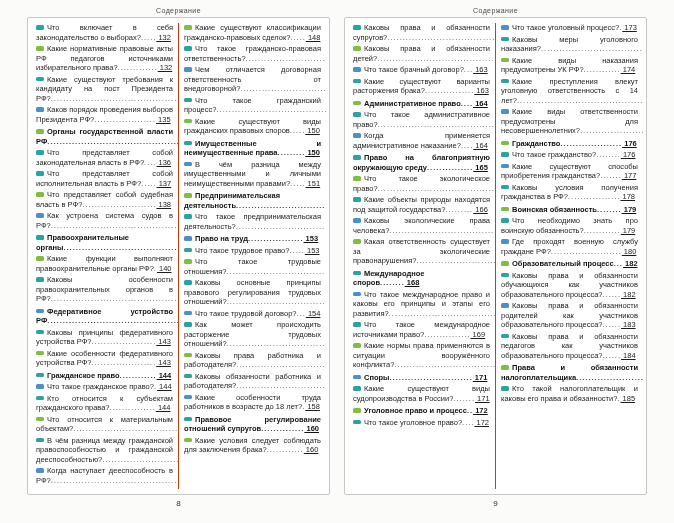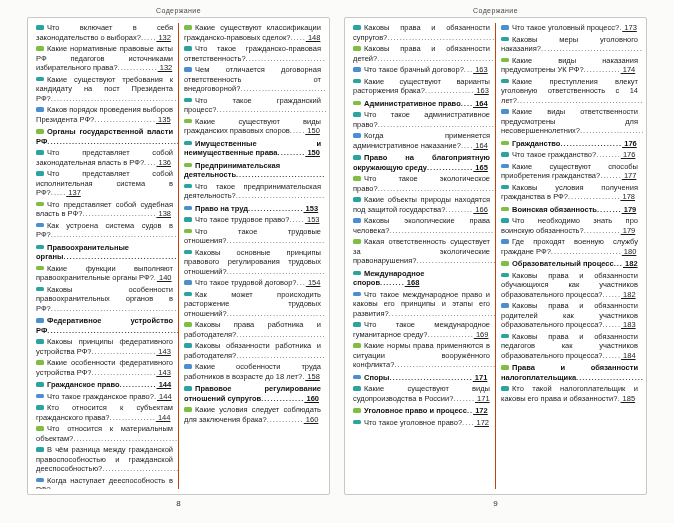--- a/index.html
+++ b/index.html
@@ -80,21 +80,21 @@
   <div class="page">
     <div class="running-head">Содержание</div>
     <div class="frame">
       <div class="col">
           <div class="entry"><span class="marker" style="background: rgb(43, 163, 160);"></span><span class="txt">Что включает в себя законодательство о выборах?</span><span class="dots">.....</span><span class="pg">&nbsp;132</span></div>
           <div class="entry"><span class="marker" style="background: rgb(127, 190, 66);"></span><span class="txt">Какие нормативные правовые акты РФ педагогов источниками избирательного права?</span><span class="dots">.............</span><span class="pg">&nbsp;132</span></div>
           <div class="entry"><span class="marker" style="background: rgb(43, 163, 160);"></span><span class="txt">Какие существуют требования к кандидату на пост Президента РФ?</span><span class="dots">...........................................................................................................................................................................................................................................................................................................</span></div>
           <div class="entry"><span class="marker" style="background: rgb(76, 143, 208);"></span><span class="txt">Каков порядок проведения выборов Президента РФ?</span><span class="dots">....................</span><span class="pg">&nbsp;135</span></div>
           <div class="entry heading"><span class="marker" style="background: rgb(127, 190, 66);"></span><span class="txt">Органы государственной власти РФ</span><span class="dots">...........................................................................................................................................................................................................................................................................................................</span></div>
           <div class="entry"><span class="marker" style="background: rgb(43, 163, 160);"></span><span class="txt">Что представляет собой законодательная власть в РФ?</span><span class="dots">....</span><span class="pg">&nbsp;136</span></div>
-          <div class="entry"><span class="marker" style="background: rgb(43, 163, 160);"></span><span class="txt">Что представляет собой исполнительная система в РФ?</span><span class="dots">.....</span><span class="pg">&nbsp;137</span></div>
+          <div class="entry"><span class="marker" style="background: rgb(43, 163, 160);"></span><span class="txt">Что представляет собой исполнительная власть в РФ?</span><span class="dots">.....</span><span class="pg">&nbsp;137</span></div>
           <div class="entry"><span class="marker" style="background: rgb(127, 190, 66);"></span><span class="txt">Что представляет собой судебная власть в РФ?</span><span class="dots">........................</span><span class="pg">&nbsp;138</span></div>
           <div class="entry"><span class="marker" style="background: rgb(76, 143, 208);"></span><span class="txt">Как устроена система судов в РФ?</span><span class="dots">...........................................................................................................................................................................................................................................................................................................</span></div>
           <div class="entry heading"><span class="marker" style="background: rgb(43, 163, 160);"></span><span class="txt">Правоохранительные органы</span><span class="dots">...........................................................................................................................................................................................................................................................................................................</span></div>
           <div class="entry"><span class="marker" style="background: rgb(127, 190, 66);"></span><span class="txt">Какие функции выполняют правоохранительные органы РФ?</span><span class="dots">.</span><span class="pg">&nbsp;140</span></div>
           <div class="entry"><span class="marker" style="background: rgb(43, 163, 160);"></span><span class="txt">Каковы особенности правоохранительных органов в РФ?</span><span class="dots">...........................................................................................................................................................................................................................................................................................................</span></div>
           <div class="entry heading"><span class="marker" style="background: rgb(76, 143, 208);"></span><span class="txt">Федеративное устройство РФ</span><span class="dots">...........................................................................................................................................................................................................................................................................................................</span></div>
           <div class="entry"><span class="marker" style="background: rgb(43, 163, 160);"></span><span class="txt">Каковы принципы федеративного устройства РФ?</span><span class="dots">.....................</span><span class="pg">&nbsp;143</span></div>
           <div class="entry"><span class="marker" style="background: rgb(127, 190, 66);"></span><span class="txt">Какие особенности федеративного устройства РФ?</span><span class="dots">.....................</span><span class="pg">&nbsp;143</span></div>
           <div class="entry heading"><span class="marker" style="background: rgb(43, 163, 160);"></span><span class="txt">Гражданское право</span><span class="dots">............</span><span class="pg">&nbsp;144</span></div>
           <div class="entry"><span class="marker" style="background: rgb(76, 143, 208);"></span><span class="txt">Что такое гражданское право?</span><span class="dots">.</span><span class="pg">&nbsp;144</span></div>
@@ -104,20 +104,21 @@
           <div class="entry"><span class="marker" style="background: rgb(76, 143, 208);"></span><span class="txt">Когда наступает дееспособность в РФ?</span><span class="dots">...........................................................................................................................................................................................................................................................................................................</span></div>
           <div class="entry"><span class="txt">Что такое гражданско-правовые сделки?</span></div>
         </div>
       <div class="col">
           <div class="entry"><span class="marker" style="background: rgb(127, 190, 66);"></span><span class="txt">Какие существуют классификации гражданско-правовых сделок?</span><span class="dots">.....</span><span class="pg">&nbsp;148</span></div>
           <div class="entry"><span class="marker" style="background: rgb(43, 163, 160);"></span><span class="txt">Что такое гражданско-правовая ответственность?</span><span class="dots">...........................................................................................................................................................................................................................................................................................................</span></div>
           <div class="entry"><span class="marker" style="background: rgb(76, 143, 208);"></span><span class="txt">Чем отличается договорная ответственность от внедоговорной?</span><span class="dots">...........................................................................................................................................................................................................................................................................................................</span></div>
           <div class="entry"><span class="marker" style="background: rgb(43, 163, 160);"></span><span class="txt">Что такое гражданский процесс?</span><span class="dots">...........................................................................................................................................................................................................................................................................................................</span></div>
           <div class="entry"><span class="marker" style="background: rgb(127, 190, 66);"></span><span class="txt">Какие существуют виды гражданских правовых споров</span><span class="dots">.....</span><span class="pg">&nbsp;150</span></div>
           <div class="entry heading"><span class="marker" style="background: rgb(43, 163, 160);"></span><span class="txt">Имущественные и неимущественные права</span><span class="dots">.........</span><span class="pg">&nbsp;150</span></div>
+          <div class="entry"><span class="marker" style="background: rgb(76, 143, 208);"></span><span class="txt">В чём разница между имущественными и личными неимущественными правами?</span><span class="dots">.....</span><span class="pg">&nbsp;151</span></div>
           <div class="entry heading"><span class="marker" style="background: rgb(127, 190, 66);"></span><span class="txt">Предпринимательская деятельность</span><span class="dots">...........................................................................................................................................................................................................................................................................................................</span></div>
           <div class="entry"><span class="marker" style="background: rgb(43, 163, 160);"></span><span class="txt">Что такое предпринимательская деятельность?</span><span class="dots">...........................................................................................................................................................................................................................................................................................................</span></div>
           <div class="entry heading"><span class="marker" style="background: rgb(76, 143, 208);"></span><span class="txt">Право на труд</span><span class="dots">..................</span><span class="pg">&nbsp;153</span></div>
           <div class="entry"><span class="marker" style="background: rgb(43, 163, 160);"></span><span class="txt">Что такое трудовое право?</span><span class="dots">.....</span><span class="pg">&nbsp;153</span></div>
           <div class="entry"><span class="marker" style="background: rgb(127, 190, 66);"></span><span class="txt">Что такое трудовые отношения?</span><span class="dots">...........................................................................................................................................................................................................................................................................................................</span></div>
           <div class="entry"><span class="marker" style="background: rgb(43, 163, 160);"></span><span class="txt">Каковы основные принципы правового регулирования трудовых отношений?</span><span class="dots">...........................................................................................................................................................................................................................................................................................................</span></div>
           <div class="entry"><span class="marker" style="background: rgb(76, 143, 208);"></span><span class="txt">Что такое трудовой договор?</span><span class="dots">...</span><span class="pg">&nbsp;154</span></div>
           <div class="entry"><span class="marker" style="background: rgb(43, 163, 160);"></span><span class="txt">Как может происходить расторжение трудовых отношений?</span><span class="dots">...........................................................................................................................................................................................................................................................................................................</span></div>
           <div class="entry"><span class="marker" style="background: rgb(127, 190, 66);"></span><span class="txt">Каковы права работника и работодателя?</span><span class="dots">...........................................................................................................................................................................................................................................................................................................</span></div>
           <div class="entry"><span class="marker" style="background: rgb(43, 163, 160);"></span><span class="txt">Каковы обязанности работника и работодателя?</span><span class="dots">...........................................................................................................................................................................................................................................................................................................</span></div>
@@ -140,21 +141,21 @@
           <div class="entry heading"><span class="marker" style="background: rgb(127, 190, 66);"></span><span class="txt">Административное право</span><span class="dots">....</span><span class="pg">&nbsp;164</span></div>
           <div class="entry"><span class="marker" style="background: rgb(43, 163, 160);"></span><span class="txt">Что такое административное право?</span><span class="dots">...........................................................................................................................................................................................................................................................................................................</span></div>
           <div class="entry"><span class="marker" style="background: rgb(76, 143, 208);"></span><span class="txt">Когда применяется административное наказание?</span><span class="dots">....</span><span class="pg">&nbsp;164</span></div>
           <div class="entry heading"><span class="marker" style="background: rgb(43, 163, 160);"></span><span class="txt">Право на благоприятную окружающую среду</span><span class="dots">...............</span><span class="pg">&nbsp;165</span></div>
           <div class="entry"><span class="marker" style="background: rgb(127, 190, 66);"></span><span class="txt">Что такое экологическое право?</span><span class="dots">...........................................................................................................................................................................................................................................................................................................</span></div>
           <div class="entry"><span class="marker" style="background: rgb(43, 163, 160);"></span><span class="txt">Какие объекты природы находятся под защитой государства?</span><span class="dots">.........</span><span class="pg">&nbsp;166</span></div>
           <div class="entry"><span class="marker" style="background: rgb(76, 143, 208);"></span><span class="txt">Каковы экологические права человека?</span><span class="dots">...........................................................................................................................................................................................................................................................................................................</span></div>
           <div class="entry"><span class="marker" style="background: rgb(127, 190, 66);"></span><span class="txt">Какая ответственность существует за экологические правонарушения?</span><span class="dots">...........................................................................................................................................................................................................................................................................................................</span></div>
           <div class="entry heading"><span class="marker" style="background: rgb(43, 163, 160);"></span><span class="txt">Международное споров</span><span class="dots">........</span><span class="pg">&nbsp;168</span></div>
           <div class="entry"><span class="marker" style="background: rgb(76, 143, 208);"></span><span class="txt">Что такое международное право и каковы его принципы и этапы его развития?</span><span class="dots">...........................................................................................................................................................................................................................................................................................................</span></div>
-          <div class="entry"><span class="marker" style="background: rgb(43, 163, 160);"></span><span class="txt">Что такое международное гуманитарное среду?</span><span class="dots">...............</span><span class="pg">&nbsp;169</span></div>
+          <div class="entry"><span class="marker" style="background: rgb(43, 163, 160);"></span><span class="txt">Что такое международное источниками право?</span><span class="dots">...............</span><span class="pg">&nbsp;169</span></div>
           <div class="entry"><span class="marker" style="background: rgb(127, 190, 66);"></span><span class="txt">Какие нормы права применяются в ситуации вооружённого конфликта?</span><span class="dots">...........................................................................................................................................................................................................................................................................................................</span></div>
           <div class="entry heading"><span class="marker" style="background: rgb(76, 143, 208);"></span><span class="txt">Споры</span><span class="dots">...........................</span><span class="pg">&nbsp;171</span></div>
           <div class="entry"><span class="marker" style="background: rgb(43, 163, 160);"></span><span class="txt">Какие существуют виды судопроизводства в России?</span><span class="dots">.......</span><span class="pg">&nbsp;171</span></div>
           <div class="entry heading"><span class="marker" style="background: rgb(127, 190, 66);"></span><span class="txt">Уголовное право и процесс</span><span class="dots">..</span><span class="pg">&nbsp;172</span></div>
           <div class="entry"><span class="marker" style="background: rgb(43, 163, 160);"></span><span class="txt">Что такое уголовное право?</span><span class="dots">....</span><span class="pg">&nbsp;172</span></div>
         </div>
       <div class="col">
           <div class="entry"><span class="marker" style="background: rgb(76, 143, 208);"></span><span class="txt">Что такое уголовный процесс?</span><span class="dots">.</span><span class="pg">&nbsp;173</span></div>
           <div class="entry"><span class="marker" style="background: rgb(43, 163, 160);"></span><span class="txt">Каковы меры уголовного наказания?</span><span class="dots">...........................................................................................................................................................................................................................................................................................................</span></div>
           <div class="entry"><span class="marker" style="background: rgb(127, 190, 66);"></span><span class="txt">Какие виды наказания предусмотрены УК РФ?</span><span class="dots">............</span><span class="pg">&nbsp;174</span></div>

